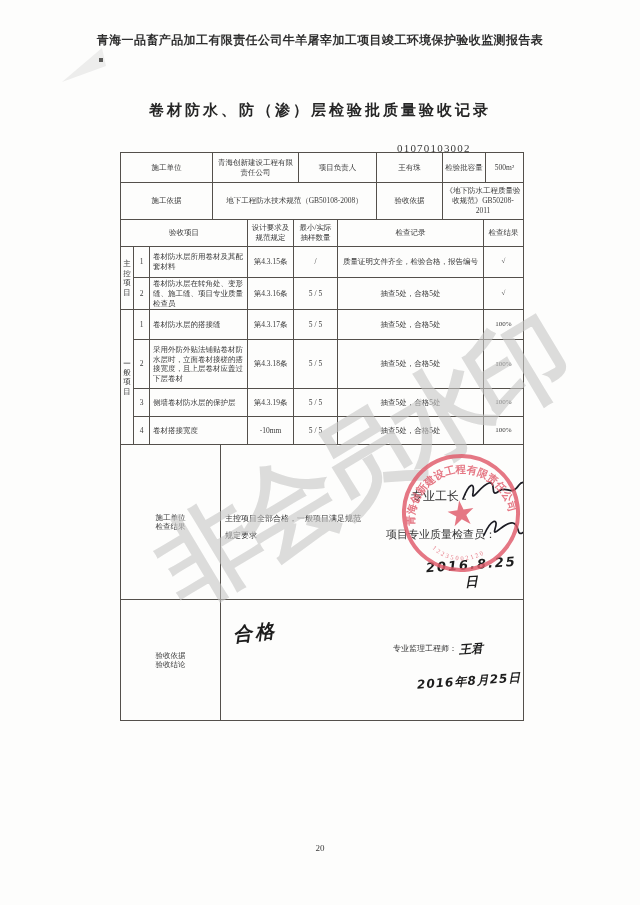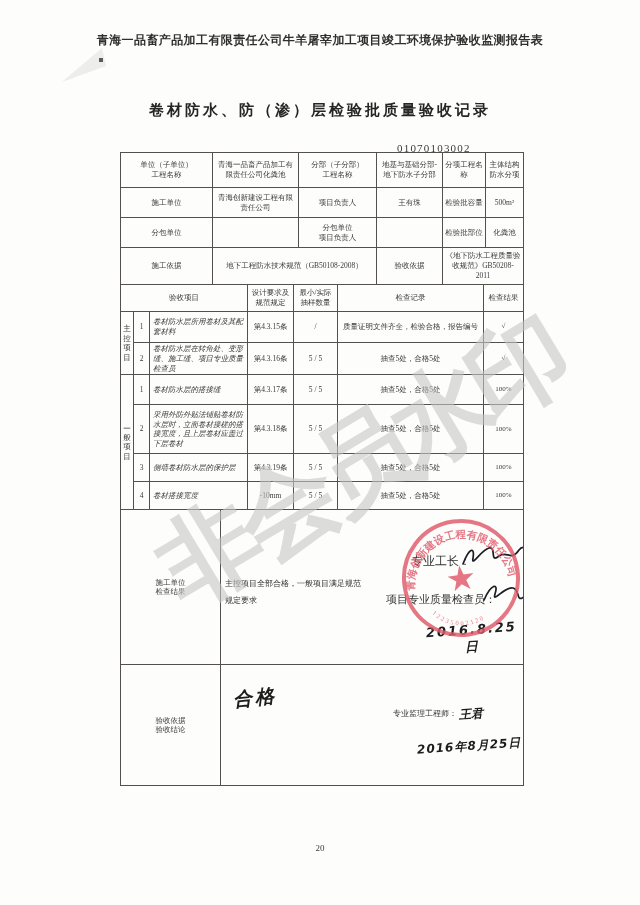--- a/index.html
+++ b/index.html
@@ -30,21 +30,21 @@
   td{
     border:1px solid #54504b;
     padding:1px 2px;
     font-size:7.5px;line-height:1.3;
     text-align:center;vertical-align:middle;
     color:#3b3b3b;white-space:pre-line;
     overflow:hidden;
   }
   .vcell{padding:0;}
   .vtext{width:9px;margin:4px auto;word-break:break-all;line-height:1.25;font-size:7.5px;}
-  .desc{text-align:left;padding-left:3px;font-style:italic;}
+  .desc{text-align:left;padding-left:3px;}
   .result{font-size:7px;}
   
   .rel{position:relative;}
   .concl-text{position:absolute;left:4px;top:66px;width:138px;text-align:left;font-size:8px;line-height:2.1;color:#333;}
   .foreman-line{position:absolute;left:190px;top:44px;font-size:12px;color:#333;white-space:nowrap;}
   .inspector-line{position:absolute;left:165px;top:82px;font-size:11px;color:#333;white-space:nowrap;}
   .hand{
     font-family:"DejaVu Sans", sans-serif;
     font-style:italic;font-weight:600;color:#1d1d1d;
     display:inline-block;transform:rotate(-4deg);
@@ -89,46 +89,27 @@
   <table>
     <colgroup>
         <col style="width:92px">
         <col style="width:86px">
         <col style="width:78px">
         <col style="width:66px">
         <col style="width:43px">
         <col style="width:38px">
       </colgroup>
     <tbody>
-        <tr>
-      <td style="height:32px">单位（子单位）
-工程名称</td>
-      <td>青海一品畜产品加工有限责任公司化粪池</td>
-      <td>分部（子分部）
-工程名称</td>
-      <td>地基与基础分部-地下防水子分部</td>
-      <td>分项工程名称</td>
-      <td>主体结构防水分项</td>
-    </tr>
     <tr>
       <td style="height:27px">施工单位</td>
       <td>青海创新建设工程有限责任公司</td>
       <td>项目负责人</td>
       <td>王有珠</td>
       <td>检验批容量</td>
       <td>500m²</td>
-    </tr>
-    <tr>
-      <td style="height:27px">分包单位</td>
-      <td></td>
-      <td>分包单位
-项目负责人</td>
-      <td></td>
-      <td>检验批部位</td>
-      <td>化粪池</td>
     </tr>
     <tr>
       <td style="height:34px">施工依据</td>
       <td colspan="2">地下工程防水技术规范（GB50108-2008）</td>
       <td>验收依据</td>
       <td colspan="2">《地下防水工程质量验收规范》GB50208-2011</td>
     </tr>
   </tbody>
     </table>
 

